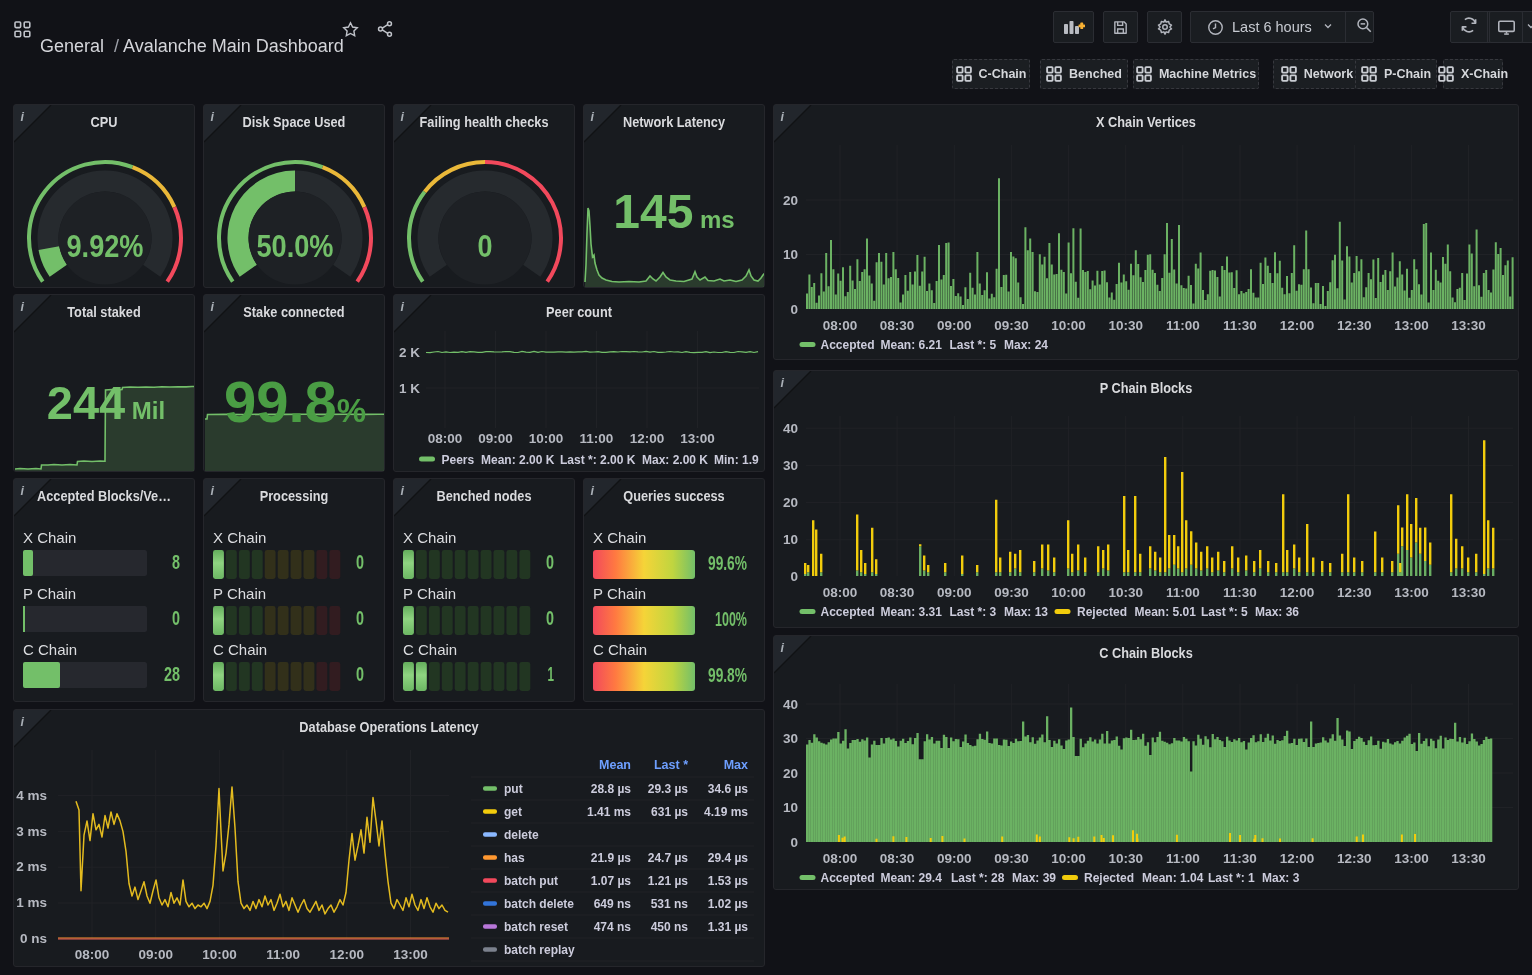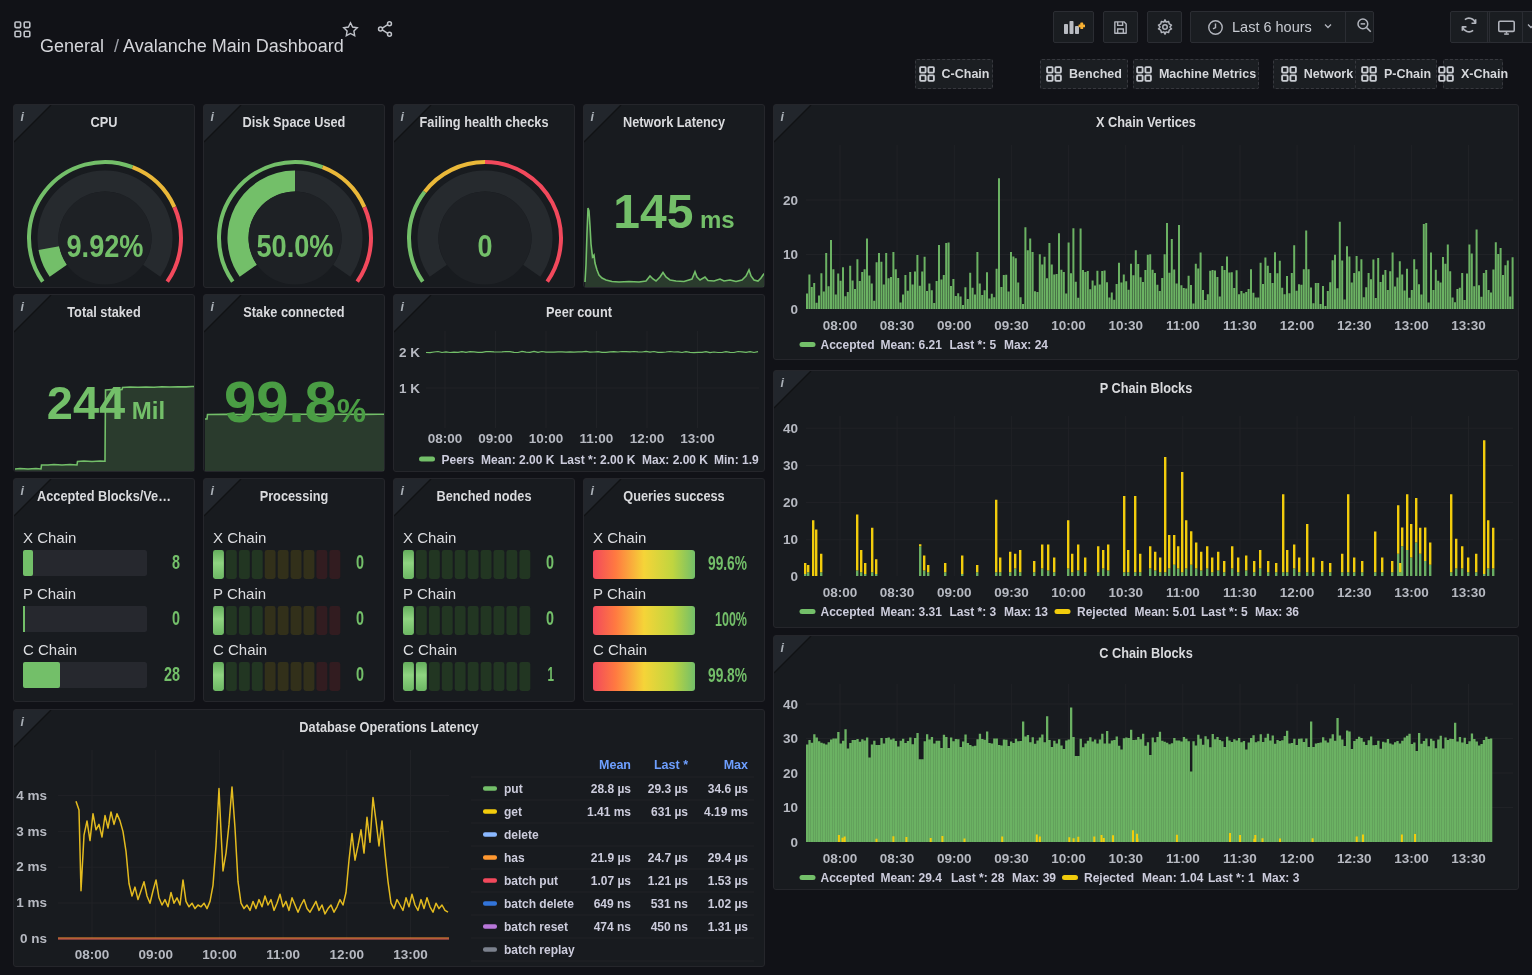--- a/index.html
+++ b/index.html
@@ -107,21 +107,21 @@
         <path d="M6 9l6 6 6-6"></path>
       </svg></span>
   </div>
 <div class="tbtn" style="left:1489px;top:11px;width:34px;height:32px">
     <svg width="19" height="17" viewBox="0 0 24 22" fill="none" stroke="#b2b5bd" stroke-width="2">
       <rect x="2" y="3" width="20" height="13" rx="1.5"></rect>
       <line x1="9" y1="19.5" x2="15" y2="19.5"></line>
       <line x1="12" y1="16" x2="12" y2="19"></line>
     </svg>
   </div>
-<div class="fbtn" style="left:915px;width:78px">
+<div class="fbtn" style="left:952px;width:78px">
     <svg width="16" height="16" viewBox="0 0 17 17">
       <g fill="none" stroke="#c9ccd2" stroke-width="2">
         <rect x="1.2" y="1.2" width="5.8" height="5.8" rx="0.8"></rect>
         <rect x="10" y="1.2" width="5.8" height="5.8" rx="0.8"></rect>
         <rect x="1.2" y="10" width="5.8" height="5.8" rx="0.8"></rect>
         <rect x="10" y="10" width="5.8" height="5.8" rx="0.8"></rect>
       </g>
     </svg>
     <span>C-Chain</span>
   </div>

